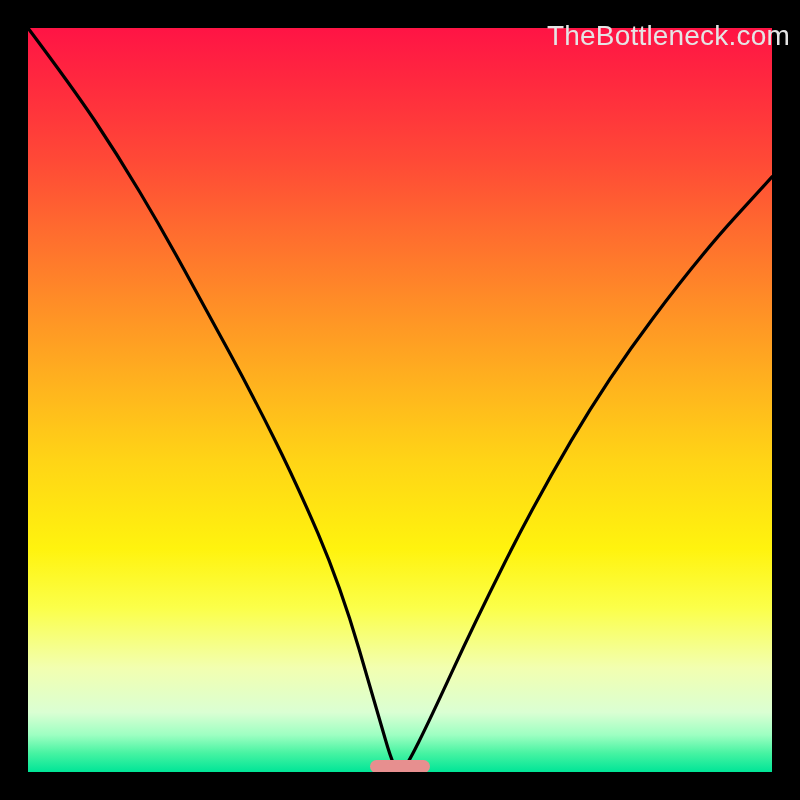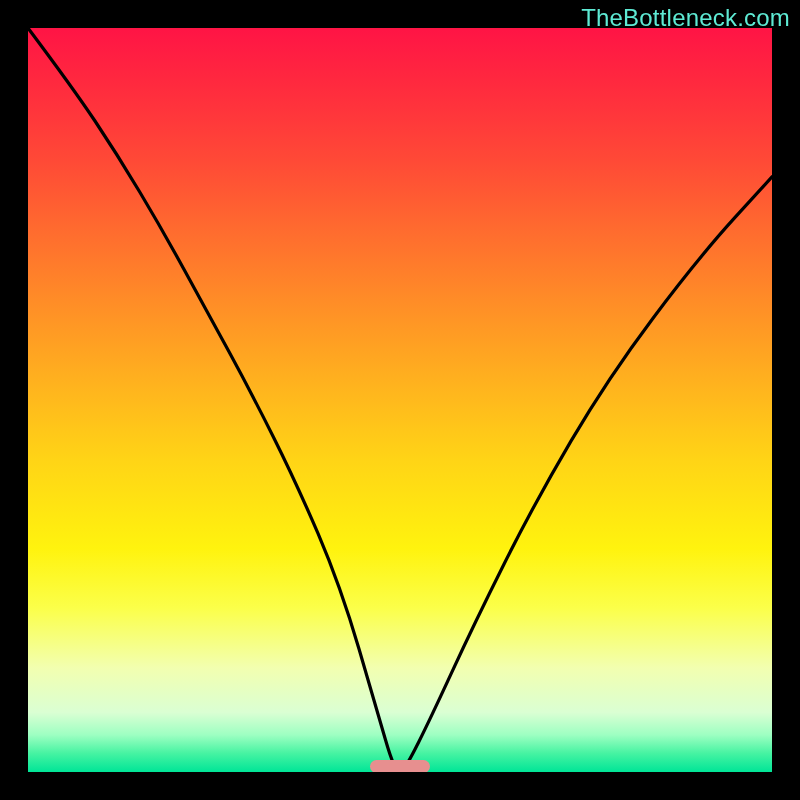--- a/index.html
+++ b/index.html
@@ -12,24 +12,24 @@
     font-family: Arial, Helvetica, sans-serif;
   }
   .stage {
     position: relative;
     width: 800px;
     height: 800px;
     background: #000;
   }
   .watermark {
     position: absolute;
-    top: 4px;
+    top: 20px;
     right: 10px;
-    color: #5eead4;
-    font-size: 24px;
+    color: #e5e5e5;
+    font-size: 28px;
     font-weight: 500;
     letter-spacing: 0.2px;
     z-index: 5;
     user-select: none;
   }
   .plot {
     position: absolute;
     left: 28px;
     top: 28px;
     width: 744px;

